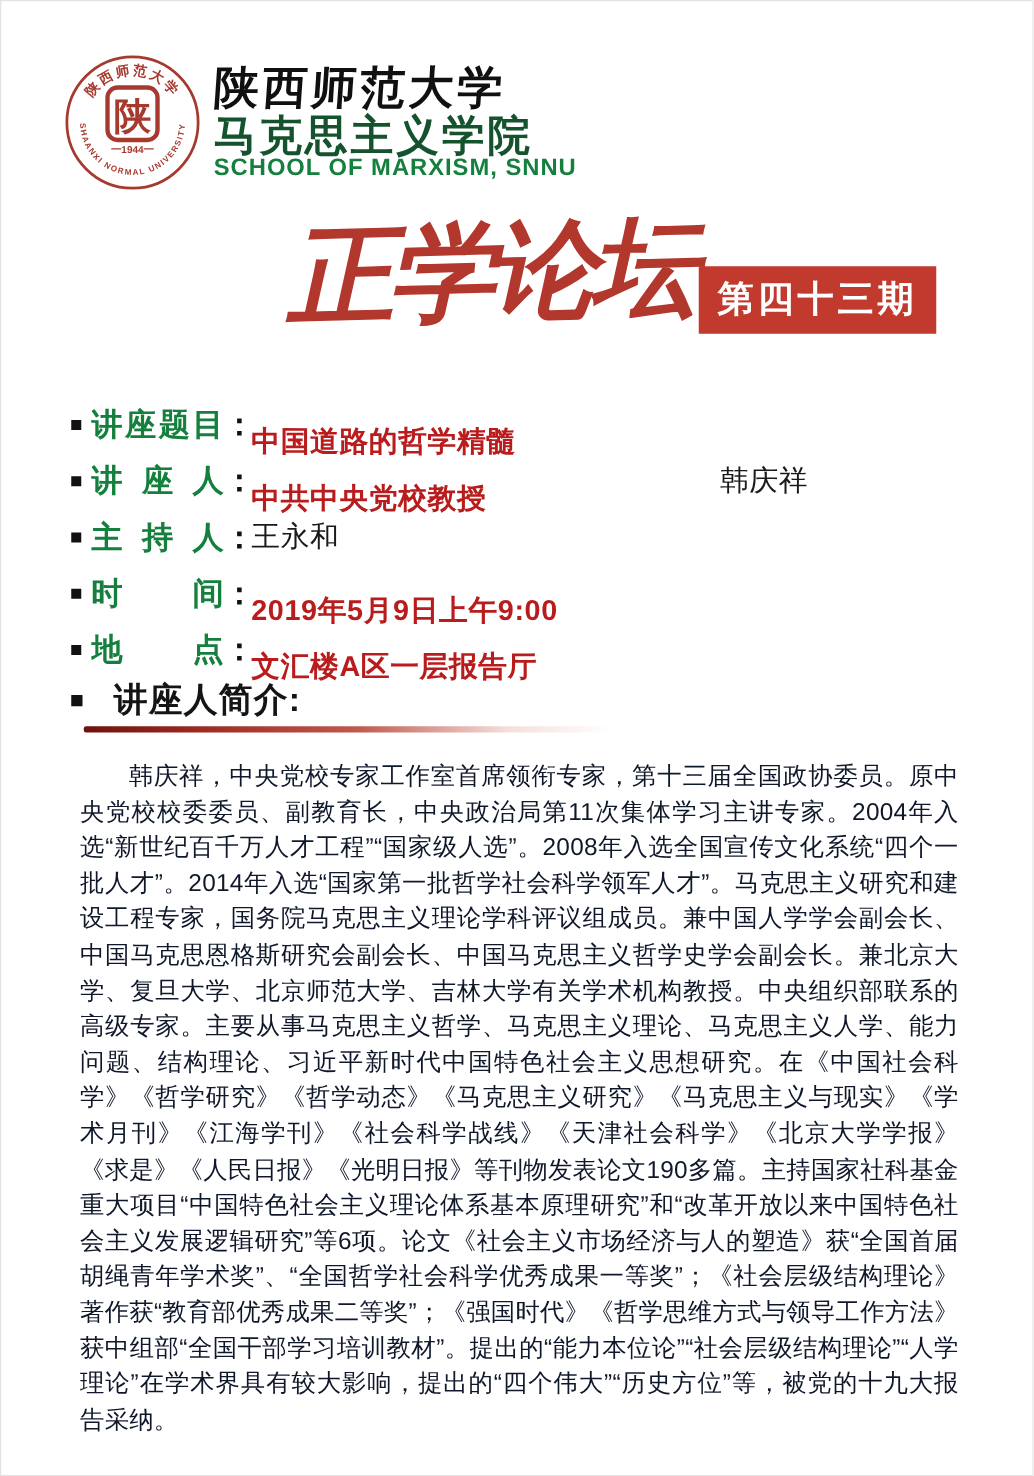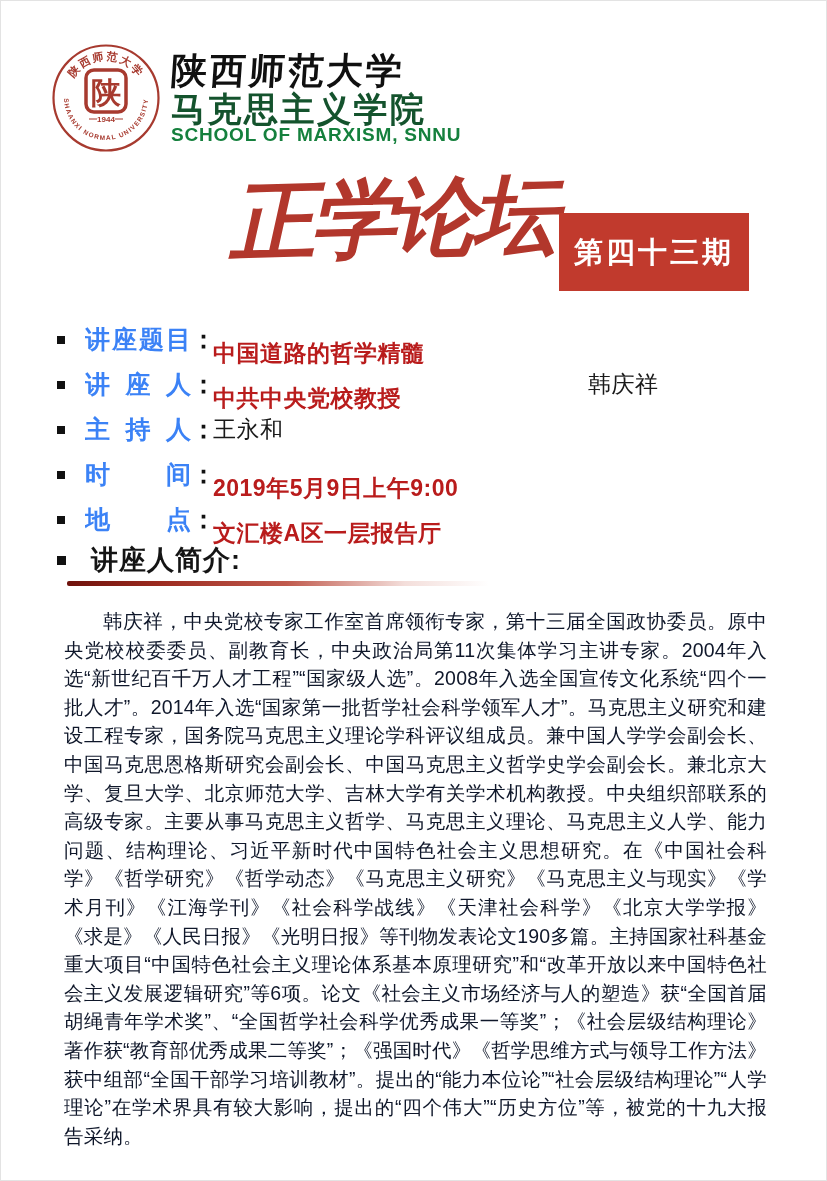--- a/index.html
+++ b/index.html
@@ -39,33 +39,33 @@
     font-style:italic;font-weight:bold;
     font-size:86px;line-height:110px;
     color:#b2372c;letter-spacing:-5px;
     transform:rotate(-1.5deg);
     white-space:nowrap;
   }
   .issue-badge{
     position:absolute;left:558px;top:212px;
     background:#c13a2d;color:#ffffff;
     font-size:29px;font-weight:800;letter-spacing:3px;
-    height:46px;line-height:46px;padding:16px 15px;
+    height:46px;line-height:46px;padding:4px 15px;
     white-space:nowrap;
   }
 
   
   .info-list{position:absolute;left:56px;top:316px;width:720px;}
   .info-item{display:flex;align-items:center;height:45px;}
   .bullet{width:8px;height:8px;background:#111;display:inline-block;flex:0 0 8px;margin-right:8px;}
   .info-label{
     display:inline-block;width:106px;
-    font-size:25px;font-weight:800;color:#3b82f6;
+    font-size:25px;font-weight:800;color:#15803d;
     text-align:justify;text-align-last:justify;
-    white-space:nowrap;overflow:hidden;margin-left:12px;
+    white-space:nowrap;overflow:hidden;
   }
   .info-colon{font-size:25px;font-weight:800;color:#111;width:22px;display:inline-block;}
   .info-value{font-size:23px;font-weight:700;color:#b91c1c;white-space:nowrap;letter-spacing:0.5px;margin-top:28px;}
   .value-fixed{display:inline-block;width:375px;}
   .speaker-name{font-size:23px;font-weight:500;color:#1a1a1a;white-space:nowrap;letter-spacing:0.5px;}
 
   
   .bio-heading-row{position:absolute;left:56px;top:541px;display:flex;align-items:center;}
   .bio-heading-row .bullet{width:9px;height:9px;flex:0 0 9px;margin-right:9px;}
   .bio-heading{font-size:27px;font-weight:600;color:#141414;letter-spacing:1px;white-space:nowrap;margin-left:16px;}

